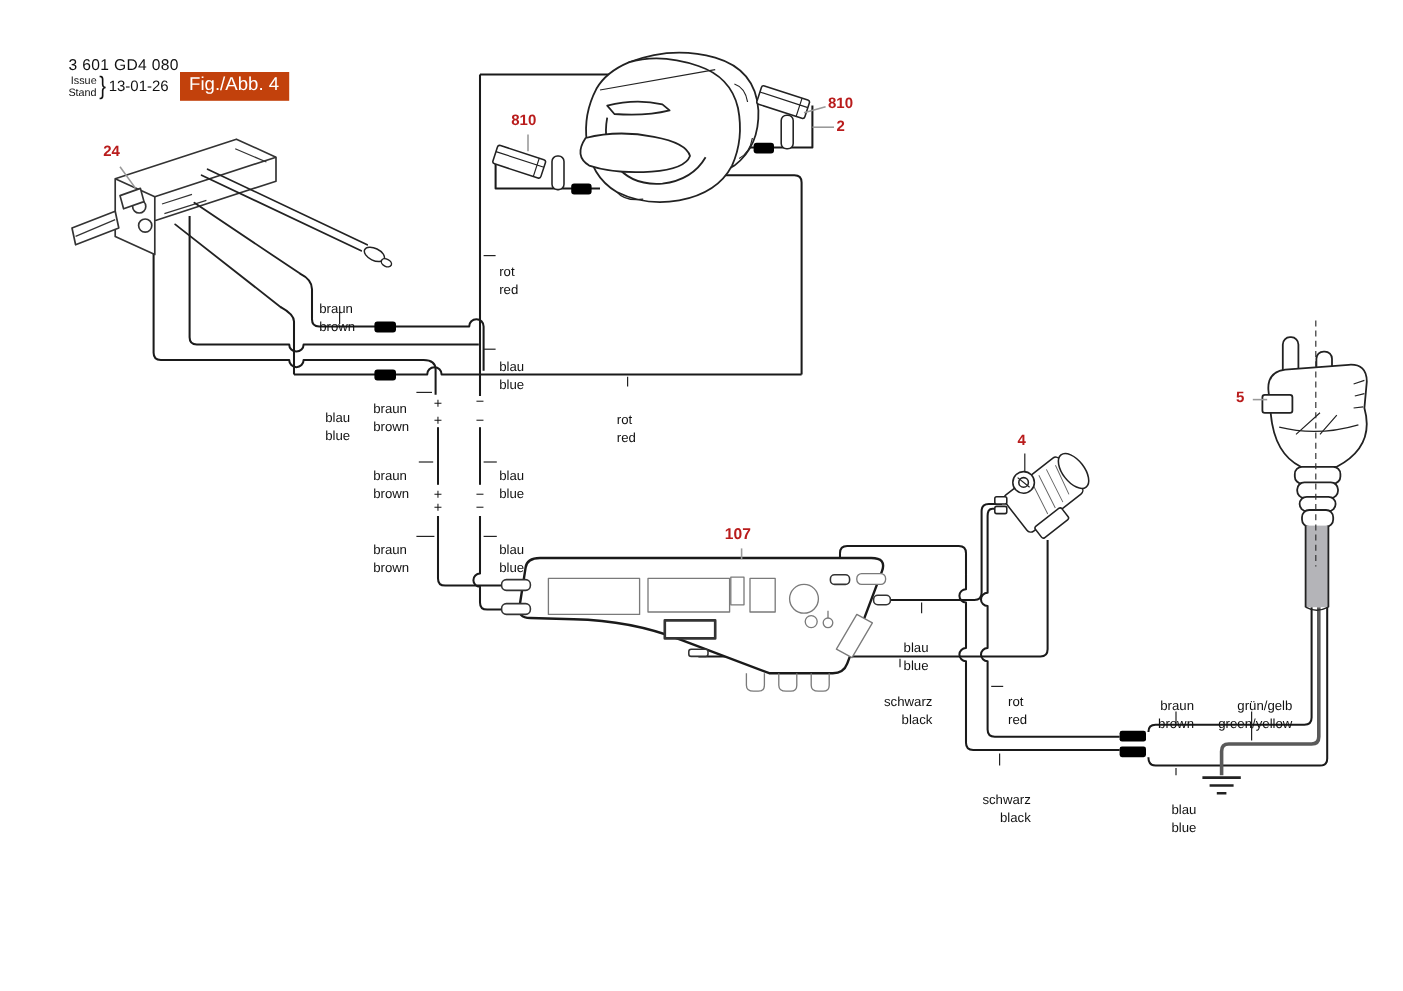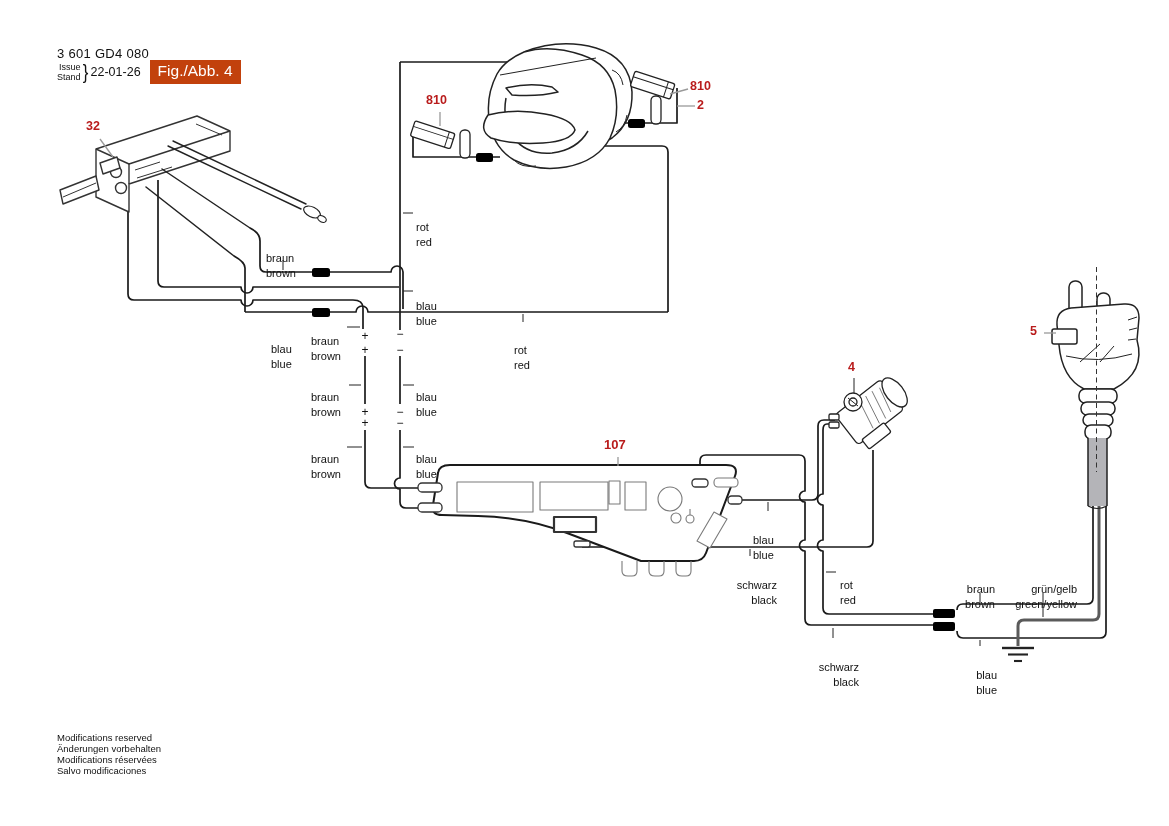--- a/index.html
+++ b/index.html
@@ -204,25 +204,25 @@
   </g>
 </svg>
 
 <div class="pnum">3 601 GD4 080</div>
 <div class="issue-block">
   <div class="is-lines">
     <span>Issue</span>
     <span>Stand</span>
   </div>
   <span class="brace">}</span>
-  <span class="idate">22-01-26</span>
+  <span class="idate">13-01-26</span>
   <span class="figbox">Fig./Abb. 4</span>
 </div>
 
-<div class="co" style="left:86px;top:119px">32</div>
+<div class="co" style="left:86px;top:119px">24</div>
 <div class="co" style="left:426px;top:93px">810</div>
 <div class="co" style="left:690px;top:79px">810</div>
 <div class="co" style="left:697px;top:98px">2</div>
 <div class="co" style="left:1030px;top:324px">5</div>
 <div class="co" style="left:848px;top:360px">4</div>
 <div class="co" style="left:604px;top:437px;font-size:13px">107</div>
 
 <div class="wl" style="left:416px;top:199px">
   <div>rot</div>
       <div>red</div>
@@ -294,20 +294,14 @@
 
 <div class="pm" style="left:357px;top:329px">+</div>
 <div class="pm" style="left:392px;top:327px">−</div>
 <div class="pm" style="left:357px;top:343px">+</div>
 <div class="pm" style="left:392px;top:343px">−</div>
 <div class="pm" style="left:357px;top:405px">+</div>
 <div class="pm" style="left:392px;top:405px">−</div>
 <div class="pm" style="left:357px;top:416px">+</div>
 <div class="pm" style="left:392px;top:416px">−</div>
 
-<div class="footer">
-  <div>Modifications reserved</div>
-  <div>Änderungen vorbehalten</div>
-  <div>Modifications réservées</div>
-  <div>Salvo modificaciones</div>
+
 </div>
 
-</div>
-
 </body></html>

